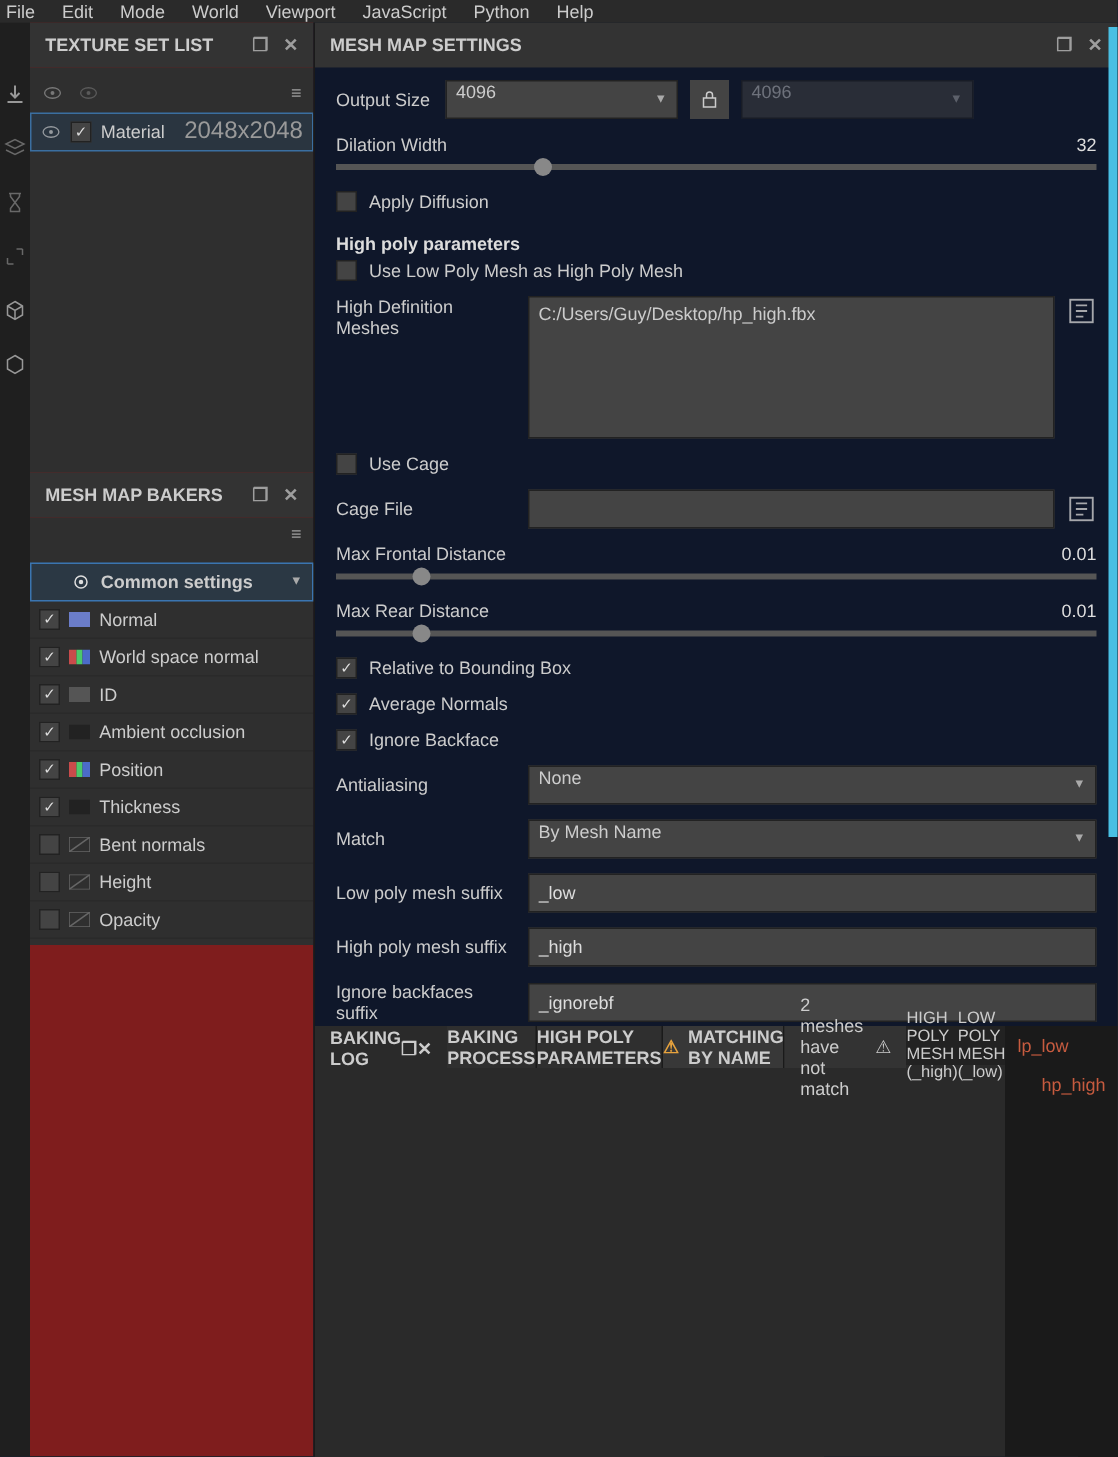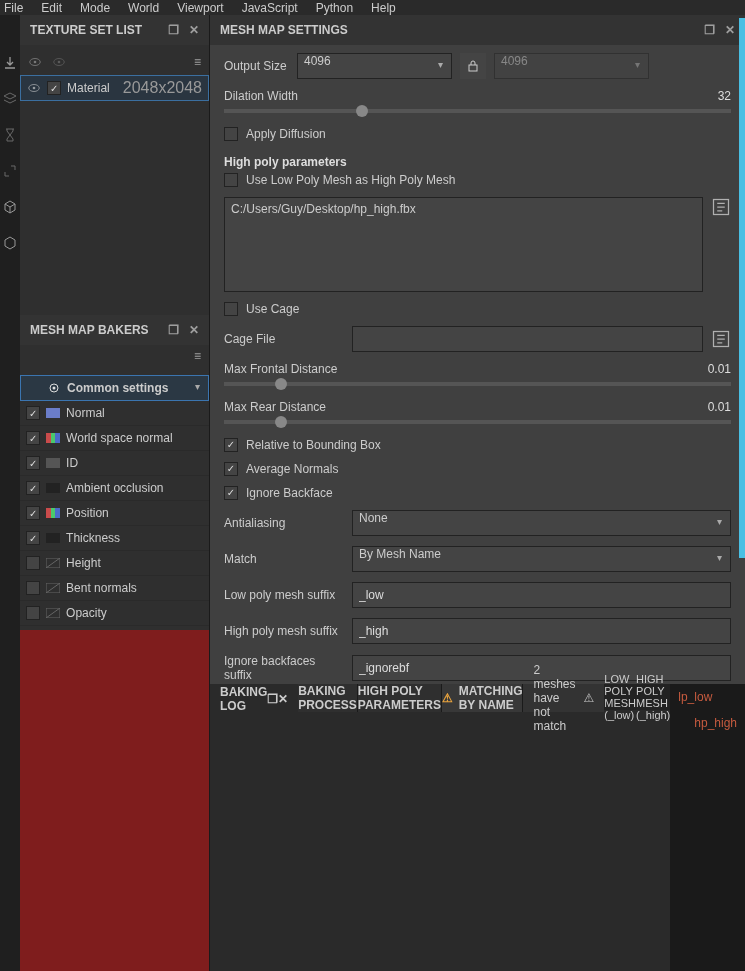--- a/index.html
+++ b/index.html
@@ -3,21 +3,21 @@
 <meta charset="utf-8">
 <style>
 *{box-sizing:border-box;margin:0;padding:0;font-family:Arial,sans-serif;font-size:12px;color:#ccc}
 body{background:#2a2a2a;width:745px;height:971px;overflow:hidden;display:flex;flex-direction:column}
 .menubar{height:15px;background:#2a2a2a;display:flex;padding:0 4px;align-items:center;gap:18px;color:#bbb;font-size:11px}
 .menubar span{cursor:pointer}
 .main{flex:1;display:flex;overflow:hidden}
 .iconbar{width:25px;background:#1f1f1f;display:flex;flex-direction:column;gap:20px;padding-top:40px;align-items:center}
 .iconbar .ic{width:16px;height:16px;opacity:.7;cursor:pointer}
 .left{width:235px;display:flex;flex-direction:column;background:#7f1d1d}
-.right{flex:1;display:flex;flex-direction:column;background:#404040;border-left:1px solid #1a1a1a}
+.right{flex:1;display:flex;flex-direction:column;background:#0f172a;border-left:1px solid #1a1a1a}
 .panel-hdr{height:30px;background:#333;display:flex;align-items:center;padding:0 10px;font-weight:bold;font-size:11px;color:#bbb;justify-content:space-between}
 .panel-hdr .btns{display:flex;gap:10px}
 .panel-hdr .btns span{cursor:pointer;opacity:.7}
 .panel-body{background:#2f2f2f;padding:4px 0;flex:1;overflow:auto}
 .tsl-tools{height:26px;display:flex;align-items:center;padding:0 8px;gap:10px;justify-content:space-between}
 .eye{width:14px;height:14px;opacity:.6}
 .tsl-row{display:flex;align-items:center;height:26px;padding:0 6px;gap:6px;border:1px solid #3b6fa0;background:#2a3540}
 .tsl-row .name{font-weight:normal;flex:1}
 .tsl-row .res{color:#999;font-size:16px}
 .chk{width:14px;height:14px;background:#444;display:inline-flex;align-items:center;justify-content:center;border:1px solid #222;cursor:pointer}
@@ -193,29 +193,29 @@
               <rect width="14" height="10" fill="#222"></rect>
             </svg>
     <span class="lbl">Thickness</span>
   </div>
           <div class="bk-row">
     <span class="chk "></span>
     <svg class="sw" viewBox="0 0 14 10">
               <rect width="14" height="10" fill="none" stroke="#666"></rect>
               <line x1="0" y1="10" x2="14" y2="0" stroke="#666"></line>
             </svg>
-    <span class="lbl">Height</span>
+    <span class="lbl">Bent normals</span>
   </div>
           <div class="bk-row">
     <span class="chk "></span>
     <svg class="sw" viewBox="0 0 14 10">
               <rect width="14" height="10" fill="none" stroke="#666"></rect>
               <line x1="0" y1="10" x2="14" y2="0" stroke="#666"></line>
             </svg>
-    <span class="lbl">Bent normals</span>
+    <span class="lbl">Height</span>
   </div>
           <div class="bk-row">
     <span class="chk "></span>
     <svg class="sw" viewBox="0 0 14 10">
               <rect width="14" height="10" fill="none" stroke="#666"></rect>
               <line x1="0" y1="10" x2="14" y2="0" stroke="#666"></line>
             </svg>
     <span class="lbl">Opacity</span>
   </div>
         </div>
@@ -254,20 +254,21 @@
       <div class="frow">
           <span class="chk"></span>
           <span>Apply Diffusion</span>
         </div>
       <div class="section-title">High poly parameters</div>
       <div class="frow" style="margin-top:-6px">
           <span class="chk"></span>
           <span>Use Low Poly Mesh as High Poly Mesh</span>
         </div>
       <div class="frow" style="align-items:flex-start">
+        <span class="flab">High Definition Meshes</span>
         <div class="txtarea"><span>C:/Users/Guy/Desktop/hp_high.fbx</span></div>
         <svg class="filebtn" viewBox="0 0 16 16">
             <rect x="2" y="2" width="12" height="12" stroke="#ccc" fill="none"></rect>
             <path d="M5 5h6M5 8h6M5 11h4" stroke="#ccc"></path>
           </svg>
       </div>
       <div class="frow">
           <span class="chk"></span>
           <span>Use Cage</span>
         </div>
@@ -346,22 +347,22 @@
           <div class="bl-tab">
             <span class="warn">⚠</span>
             <span>MATCHING BY NAME</span>
           </div>
         </div>
       <div class="bl-msg">
         <span>2 meshes have not match</span>
         <span class="warn" style="color:#ccc">⚠</span>
       </div>
       <div class="bl-cols" id="bl-cols">
+          <div>HIGH POLY MESH (_high)</div>
           <div>LOW POLY MESH (_low)</div>
-          <div>HIGH POLY MESH (_high)</div>
         </div>
       <div class="bl-rows" id="bl-rows">
           <div class="bl-row">
             <div>lp_low</div>
             <div style="text-align:center"></div>
           </div>
           <div class="bl-row">
             <div></div>
             <div style="text-align:center">hp_high</div>
           </div>

